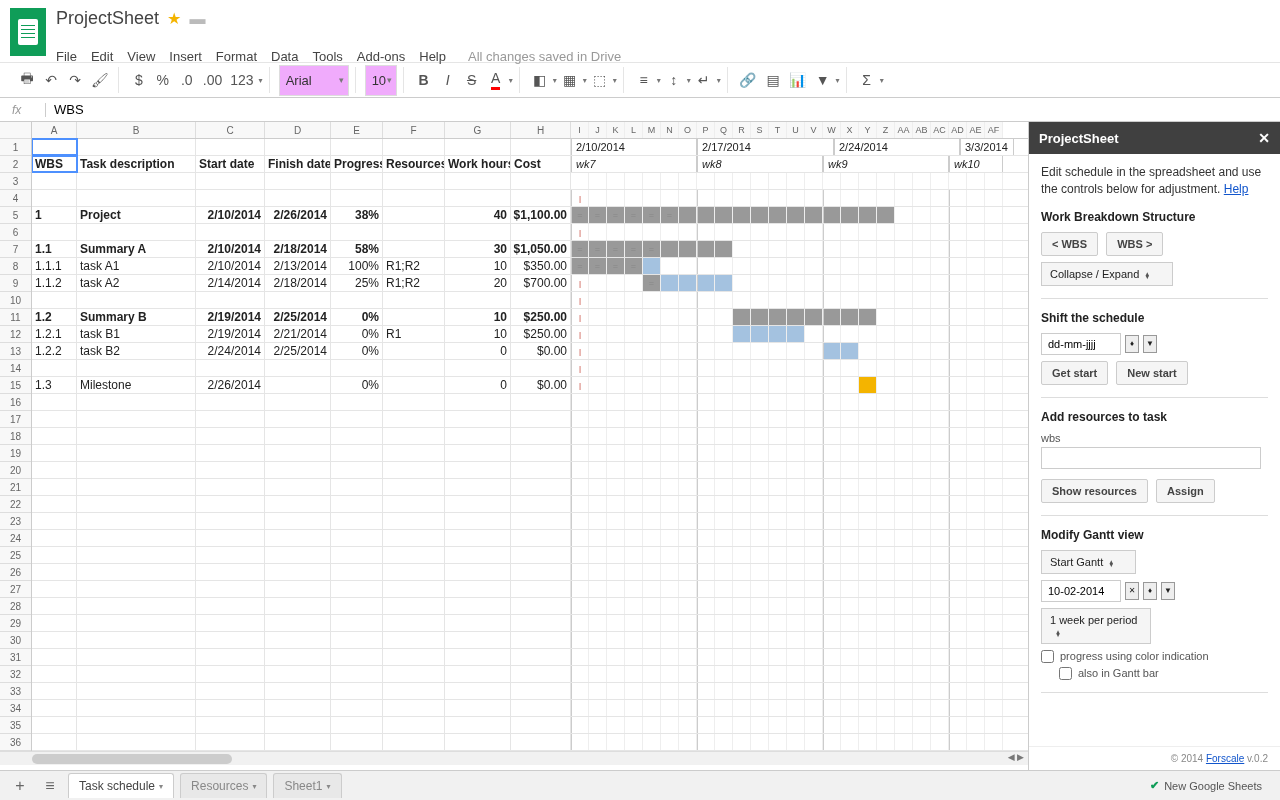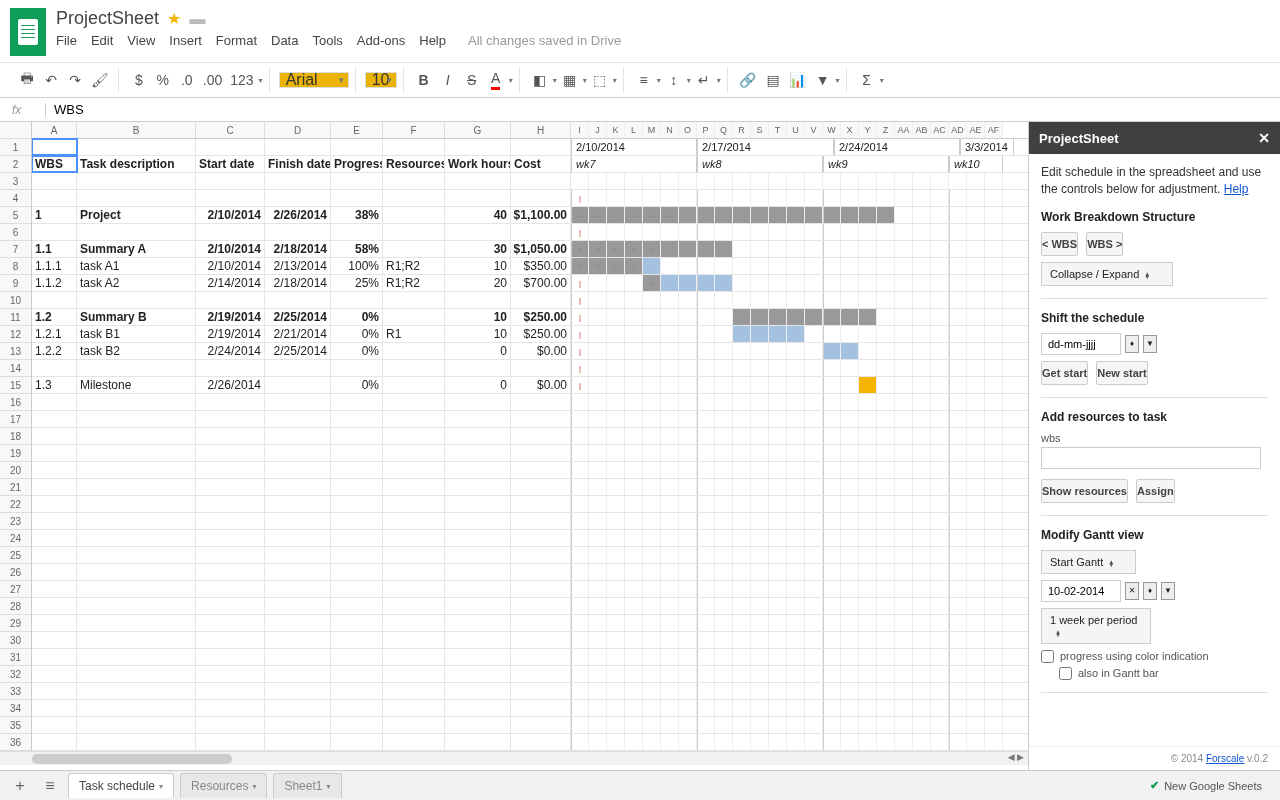--- a/index.html
+++ b/index.html
@@ -7,35 +7,35 @@
   
   
   .app-header { display: flex; align-items: flex-start; padding: 8px 10px 0 10px; height: 62px; }
   .sheets-logo { width: 36px; height: 48px; background: #0f9d58; display: flex; align-items: center; justify-content: center; margin-right: 10px; }
   .sheets-logo-inner { width: 20px; height: 26px; background: #fff; border-radius: 2px; position: relative; }
   .sheets-logo-inner::after { content:''; position:absolute; left:3px; top:6px; width:14px; height:14px; background: repeating-linear-gradient(#0f9d58 0 1px, #fff 1px 4px); }
   .title-block { flex: 1; }
   .doc-title { font-size: 18px; color: #444; display:flex; align-items:center; gap:8px; }
   .star-icon { color:#f4b400; font-size:16px; cursor:pointer; }
   .folder-icon { color:#bbb; font-size:16px; }
-  .menu-bar { display:flex; gap:14px; font-size:13px; color:#444; margin-top:4px; align-items:center; }
+  .menu-bar { display:flex; gap:14px; font-size:13px; color:#444; margin-top:20px; align-items:center; }
   .menu-item { cursor:pointer; }
   .drive-status { color:#999; margin-left:8px; }
   .header-right { display:flex; align-items:center; gap:10px; }
   .user-email { color:#bbb; font-size:11px; filter: blur(2px); }
   .comments-btn { border:1px solid #ccc; background:#f5f5f5; padding:5px 10px; border-radius:2px; font-size:12px; cursor:pointer; color:#555; }
   .share-btn { background:#4d90fe; color:#fff; border:1px solid #3079ed; padding:5px 14px; border-radius:2px; font-size:12px; font-weight:bold; cursor:pointer; display:flex; align-items:center; gap:5px; }
   .share-btn::before { content:'🔒'; font-size:11px; filter: grayscale(1) brightness(3); }
   
   
   .toolbar { border-top:1px solid #e5e5e5; border-bottom:1px solid #ccc; padding:4px 10px; display:flex; align-items:center; gap:3px; height:36px; }
   .tb-group { display:flex; align-items:center; gap:2px; padding:0 6px; border-right:1px solid #e5e5e5; height:26px; }
   .tb-group:last-child { border-right:none; }
   .tb-btn { min-width:22px; height:24px; display:flex; align-items:center; justify-content:center; color:#555; cursor:pointer; font-size:14px; border-radius:2px; padding:0 3px; }
-  .tb-select { border:1px solid #ddd; padding:2px 16px 2px 6px; font-size:16px; color:#333; cursor:pointer; background:#eab308; height:16px; display:flex; align-items:center; position:relative; }
+  .tb-select { border:1px solid #ddd; padding:2px 16px 2px 6px; font-size:13px; color:#333; cursor:pointer; background:#f0abfc; height:31px; display:flex; align-items:center; position:relative; }
   .tb-select::after { content:'▾'; position:absolute; right:4px; font-size:9px; color:#777; }
   
   
   .formula-bar { display:flex; align-items:center; border-bottom:1px solid #ccc; height:24px; }
   .fx-label { width:46px; padding-left:12px; color:#999; font-style:italic; font-size:12px; border-right:1px solid #ccc; }
   .formula-input { flex:1; padding:3px 8px; font-size:13px; border:none; outline:none; }
   
   
   .main { display:flex; height:calc(800px - 62px - 36px - 24px - 30px); }
   .sheet-area { flex:1; overflow:hidden; position:relative; }
@@ -63,21 +63,21 @@
   
   
   .sidebar { width:252px; border-left:1px solid #ccc; background:#fff; display:flex; flex-direction:column; font-size:12px; }
   .sidebar-header { background:#404040; color:#fff; padding:8px 10px; display:flex; justify-content:space-between; align-items:center; font-size:13px; font-weight:bold; }
   .sidebar-close { color:#fff; cursor:pointer; font-size:14px; }
   .sidebar-body { padding:10px 12px; overflow-y:auto; flex:1; }
   .sidebar-desc { font-size:12px; color:#333; margin-bottom:12px; line-height:1.4; }
   .sidebar-desc a { color:#15c; }
   .sb-section-title { font-weight:bold; font-size:12px; margin:12px 0 8px 0; }
   .sb-hr { border:none; border-top:1px solid #ddd; margin:12px 0; }
-  .sb-btn { border:1px solid #ccc; background:#f5f5f5; padding:5px 0; font-size:11px; cursor:pointer; border-radius:2px; color:#444; font-weight:bold;text-align:center; }
+  .sb-btn { border:1px solid #ccc; background:#f5f5f5; padding:5px 10px; font-size:11px; cursor:pointer; border-radius:2px; color:#444; font-weight:bold;text-align:center; }
   .sb-select { border:1px solid #ccc; background:#f5f5f5; padding:5px 8px; font-size:11px; width:120px; position:relative; display:inline-block; }
   .sb-select-arrow::after { content:'♦'; font-size:8px; color:#555; margin-left:6px; transform:scaleY(1.4); display:inline-block; }
   .sb-input-wrap { display:flex; align-items:center; gap:4px; margin:6px 0; }
   .sb-input { border:1px solid #ccc; padding:4px 6px; font-size:11px; width:80px; }
   .sb-input.wide { width:220px; }
   .sb-label { font-size:11px; color:#555; margin-bottom:3px; display:block; }
   .sb-dropdown-toggle { width:14px; height:18px; border:1px solid #999; background:#eee; font-size:8px; display:flex; align-items:center; justify-content:center; cursor:pointer; }
   .sb-row { display:flex; gap:8px; margin:6px 0; }
   .sb-check { display:flex; align-items:center; gap:6px; font-size:11px; color:#555; margin:4px 0; }
   .sb-footer { text-align:right; font-size:10px; color:#888; padding:6px 12px; border-top:1px solid #eee; }

